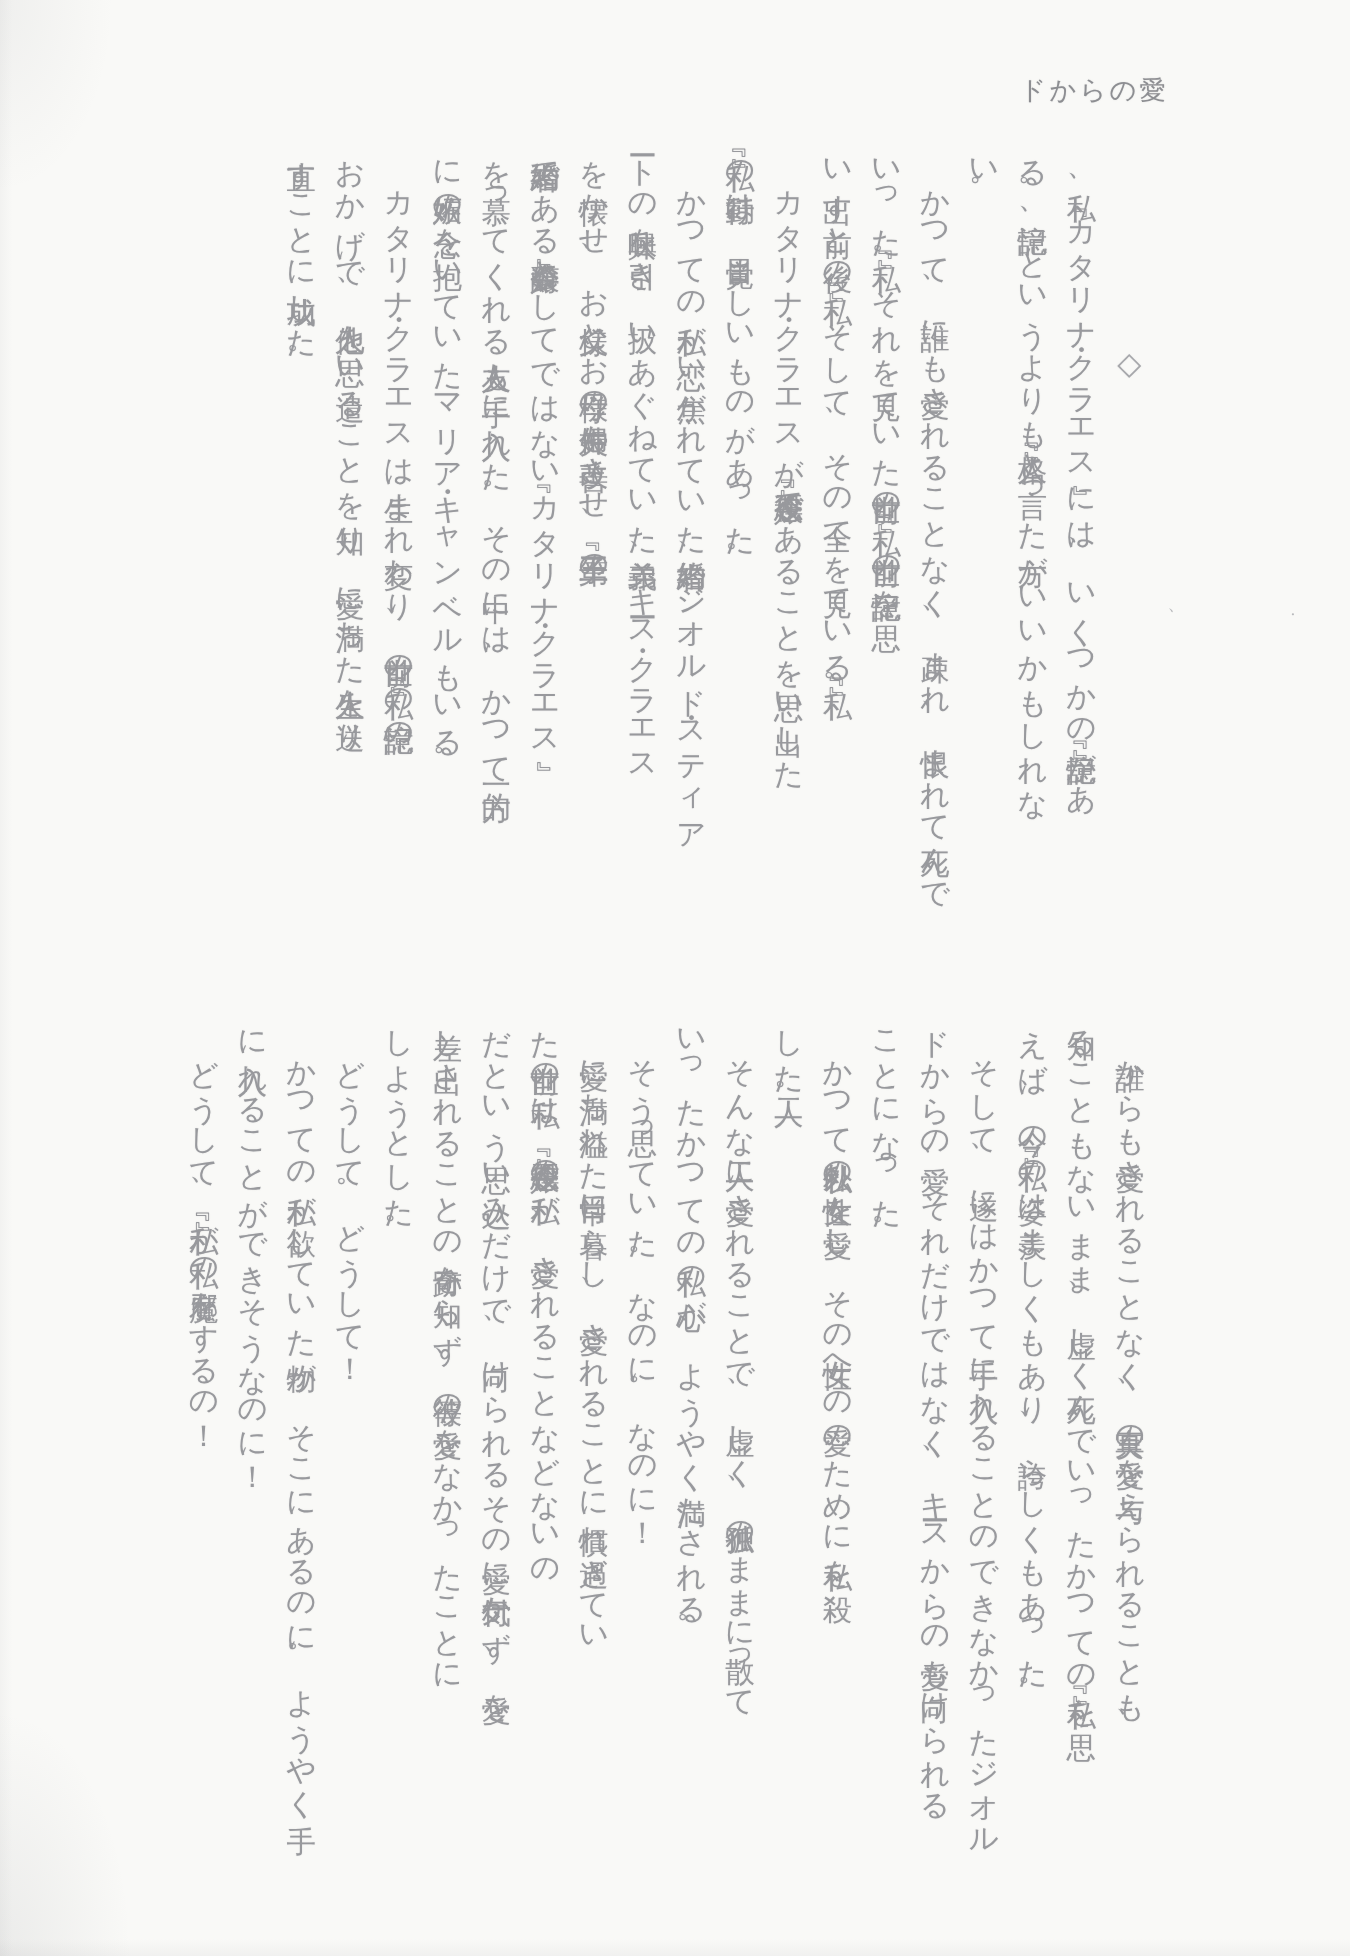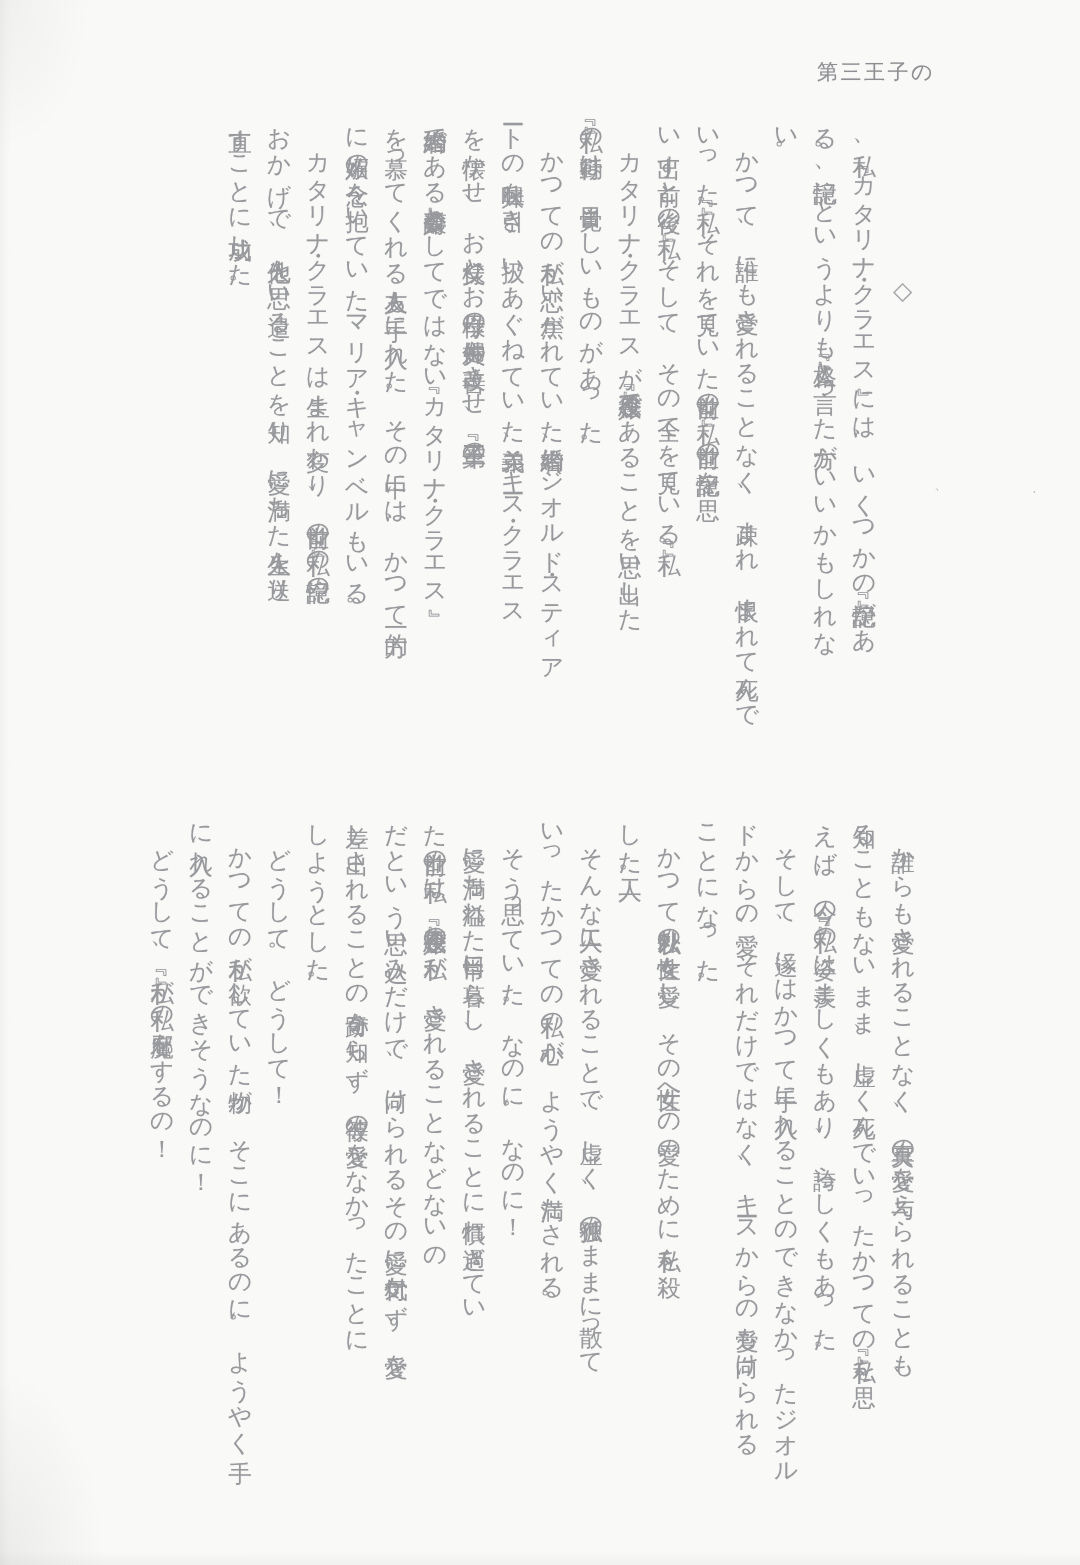--- a/index.html
+++ b/index.html
@@ -46,21 +46,21 @@
   .speck{
     position:absolute;color:#b9babd;font-size:14px;line-height:1;
     text-shadow:none;
   }
 </style>
 </head>
 <body>
 
 <div class="paper"></div>
 
-<div class="running-header">第三王子の</div>
+<div class="running-header">ドからの愛</div>
 
 <div class="vblock top">
   <div class="col divider-col">
     <span>◇</span>
   </div>
   <div class="col spacer"></div>
 
 <div class="col indent">私、『カタリナ・クラエス』には、いくつかの『記憶』があ</div>
     <div class="col">る。記憶、というよりも『人格』と言った方がいいかもしれな</div>
     <div class="col">い。</div>

